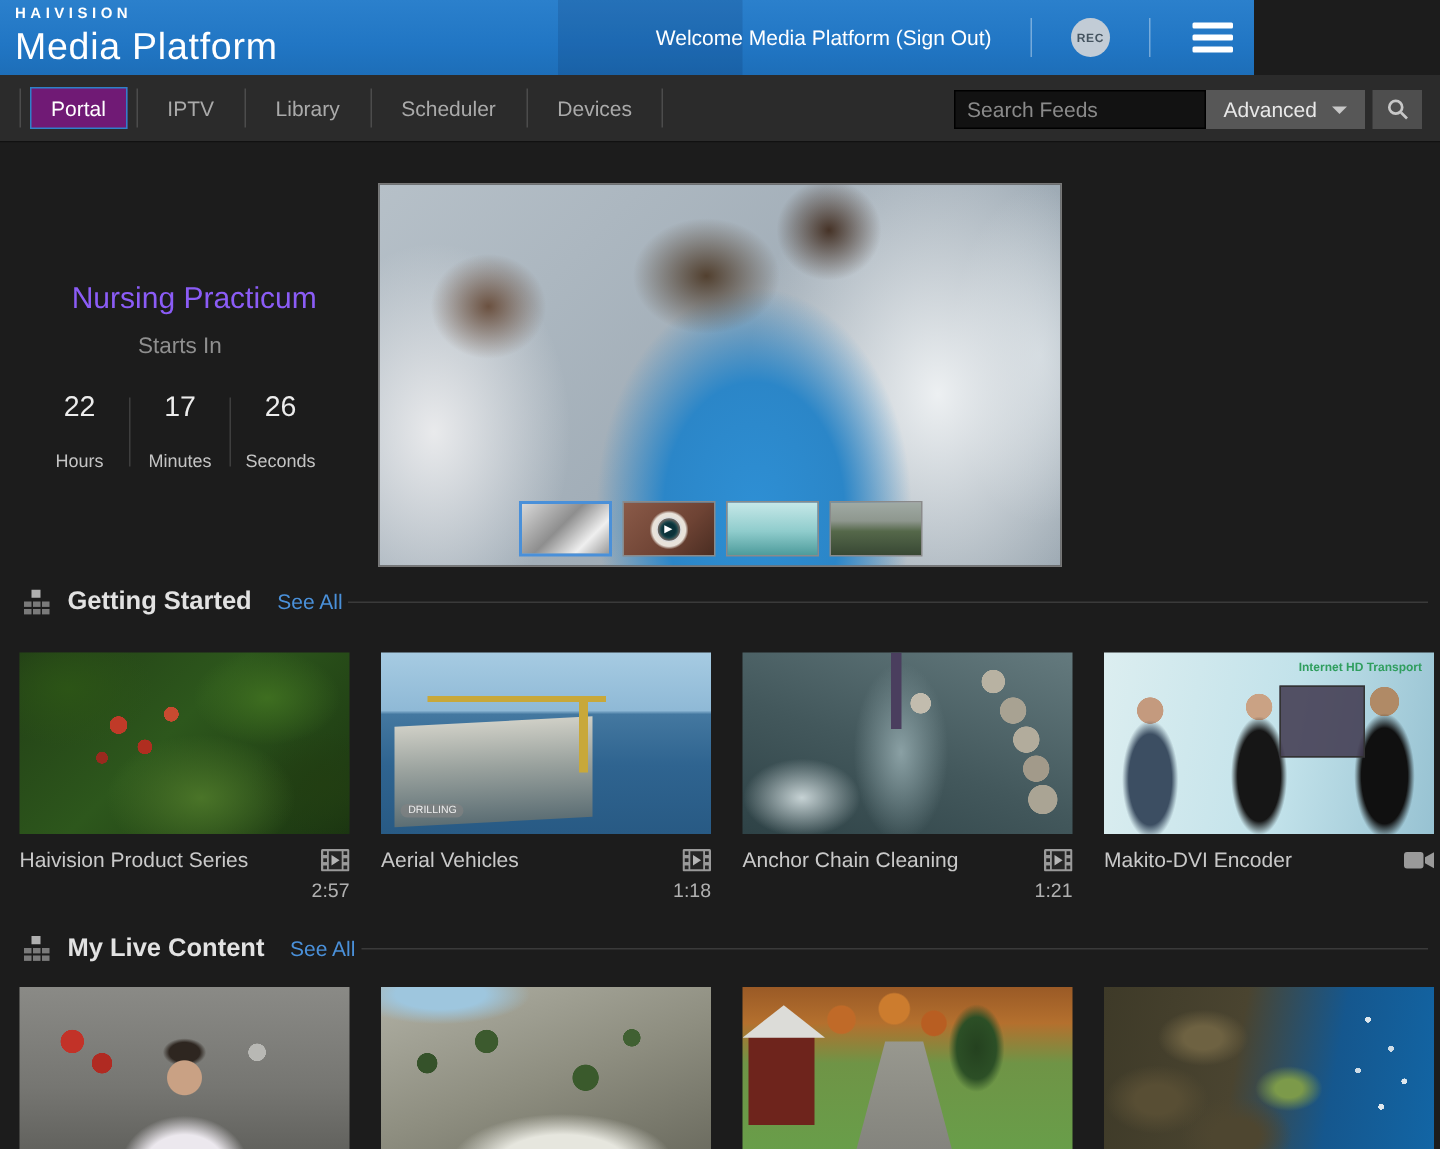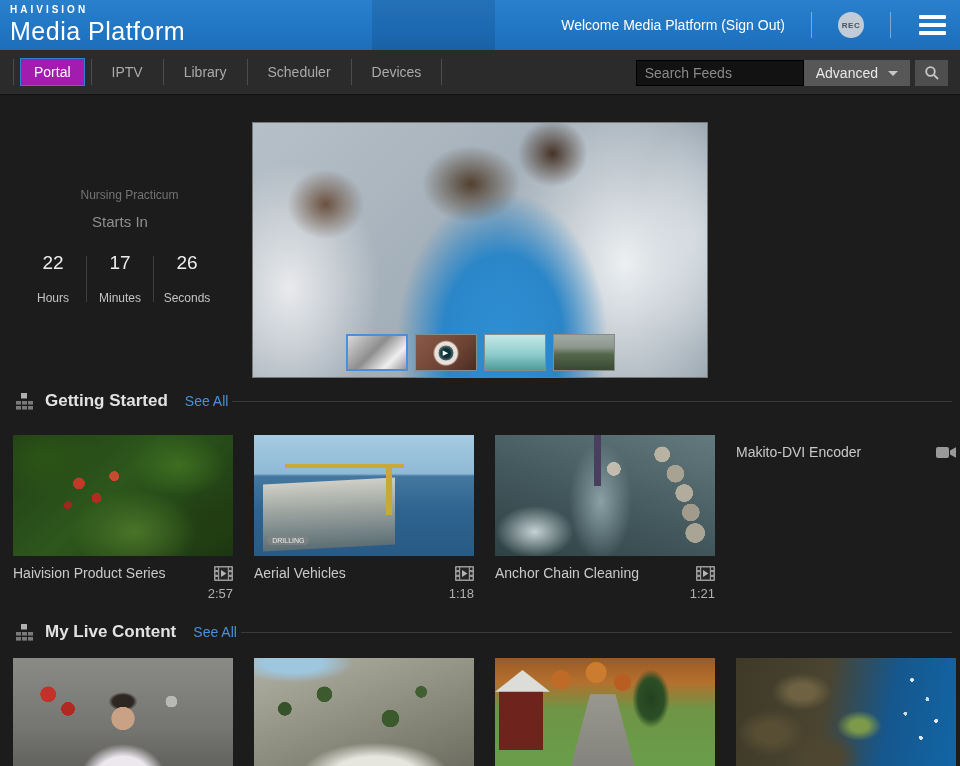--- a/index.html
+++ b/index.html
@@ -7,21 +7,21 @@
   body {
     background:#1c1c1c;
     font-family:"Liberation Sans", sans-serif;
     position:relative;
     overflow:hidden;
     color:#ccc;
   }
 
   
   .header {
-    position:absolute; left:0; top:0; width:960px; height:50px;
+    position:absolute; left:0; top:0; width:836px; height:50px;
     background:linear-gradient(180deg,#2b80cc 0%, #2176c4 60%, #1d6eb8 100%);
   }
   .header-shade {
     position:absolute; left:372px; top:0; width:123px; height:50px;
     background:rgba(0,10,40,0.12);
   }
   .brand { position:absolute; left:10px; top:5px; color:#fff; line-height:1; }
   .brand-top { font-size:10px; font-weight:bold; letter-spacing:3px; }
   .brand-bottom { font-size:25px; font-weight:normal; letter-spacing:0.5px; margin-top:4px; }
   .header-right {
@@ -45,42 +45,42 @@
     position:absolute; left:0; top:50px; width:960px; height:45px;
     background:#2b2b2b; border-bottom:1px solid #111;
     display:flex; align-items:center;
   }
   .tabs { display:flex; align-items:center; margin-left:13px; }
   .tab-divider { width:1px; height:26px; background:#4c4c4c; }
   .tab {
     margin:0 6px; padding:5px 13px; font-size:14px; color:#aaa;
     border:1px solid transparent; cursor:pointer; white-space:nowrap;
   }
-  .tab.active { color:#fff; border-color:#2e81c9; background:#a21caf; }
+  .tab.active { color:#fff; border-color:#2e81c9; background:#701a75; }
   .search-area { position:absolute; right:12px; top:10px; height:26px; display:flex; align-items:center; }
   .search-input {
     width:168px; height:26px; background:#121212; border:1px solid #000;
     color:#a3a3a3; font-size:14px; padding:0 8px; outline:none;
     font-family:"Liberation Sans", sans-serif;
   }
   .search-input::placeholder { color:#8a8a8a; }
   .advanced-btn {
     height:26px; background:#575757; color:#e8e8e8; font-size:14px;
     border:none; padding:0 12px; display:flex; align-items:center; gap:10px;
     cursor:pointer; font-family:Liberation Sans, sans-serif;
   }
   .caret-down { width:0; height:0; border-left:5px solid transparent; border-right:5px solid transparent; border-top:5px solid #c8c8c8; }
   .search-btn {
     width:33px; height:26px; margin-left:5px; background:#4e4e4e; border:none;
     display:flex; align-items:center; justify-content:center; cursor:pointer;
   }
 
   
   .countdown { position:absolute; left:0; top:188px; width:240px; text-align:center; }
-  .cd-title { font-size:12px; color:#737373;padding-left:19px; }
+  .cd-title { font-size:20px; color:#8b5cf6;padding-left:19px; }
   .cd-sub { font-size:15px; color:#8f8f8f; margin-top:11px; }
   .cd-units { display:flex; justify-content:center; align-items:flex-start; margin-top:22px; }
   .cd-unit { width:62px; }
   .cd-value { font-size:19px; color:#ececec; }
   .cd-label { font-size:12px; color:#c4c4c4; margin-top:17px; }
   .cd-divider { width:1px; height:46px; background:#3e3e3e; margin:4px 2px 0 2px; }
 
   
   .hero {
     position:absolute; left:252px; top:122px; width:456px; height:256px;
@@ -380,20 +380,24 @@
         <rect x="15" y="6.2" width="2.5" height="2.5" fill="#252525"></rect>
         <rect x="15" y="11" width="2.5" height="2.5" fill="#252525"></rect>
         <rect x="5.2" y="1.5" width="8.6" height="12" fill="#252525"></rect>
         <polygon points="7,4 12.4,7.5 7,11" fill="#b5b5b5"></polygon>
       </svg>
     </div>
     <div class="card-duration">1:21</div>
   </div>
 
   <div class="card">
+    <div class="thumb t-makito">
+      <div class="screen"></div>
+      <div class="hd-text">Internet HD Transport</div>
+    </div>
     <div class="card-meta">
       <span class="card-title">Makito-DVI Encoder</span>
       <svg width="20" height="13" viewBox="0 0 20 13">
         <rect x="0" y="1" width="13" height="11" rx="2" fill="#9a9a9a"></rect>
         <polygon points="14,4.5 20,1.2 20,11.8 14,8.5" fill="#9a9a9a"></polygon>
       </svg>
     </div>
     <div class="card-duration"></div>
   </div>
 

